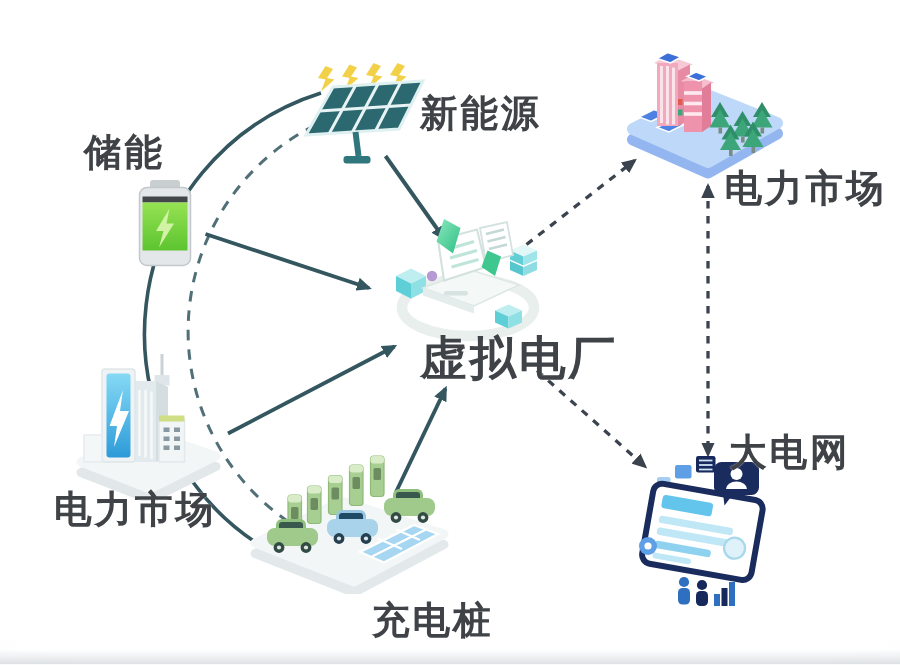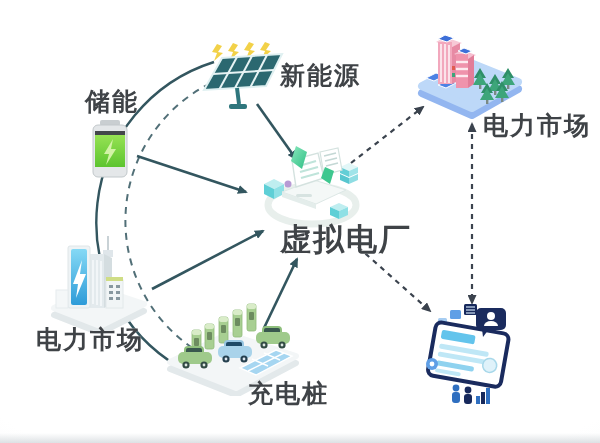--- a/index.html
+++ b/index.html
@@ -69,21 +69,21 @@
 
   <div class="node-icon" style="left:90px;top:120px;">
     <svg width="40" height="62" viewBox="0 0 40 62">
       <rect x="10" y="0" width="20" height="6" rx="2" fill="#c9ced1"></rect>
       <rect x="3" y="5" width="34" height="52" rx="5" fill="#e4e7e9" stroke="#c2c8cb" stroke-width="1"></rect>
       <rect x="5" y="11" width="30" height="4" fill="#43474a"></rect>
       <rect x="5" y="15" width="30" height="32" fill="url(#batG)"></rect>
       <polygon points="23,19 14,34 19,34 16,45 26,29 21,29" fill="#d2f3a6"></polygon>
     </svg>
   </div>
-  <div class="node-label" style="left:56px;top:88px;margin-left:29px;">储能</div>
+  <div class="node-label" style="left:56px;top:88px;">储能</div>
 
   <div class="node-icon" style="left:196px;top:42px;">
     <svg width="92" height="78" viewBox="0 0 92 78">
       <g fill="#f2cf3f" opacity="0.95">
         <polygon points="21,2 26,4 22,10 27,11 18,19 21,11 16,10"></polygon>
         <polygon points="37,1 42,3 38,9 43,10 34,18 37,10 32,9"></polygon>
         <polygon points="53,0 58,2 54,8 59,9 50,17 53,9 48,8"></polygon>
         <polygon points="69,0 74,2 70,8 75,9 66,17 69,9 64,8"></polygon>
       </g>
       <polygon points="8,48 26,16 86,12 70,44" fill="#2b6870" stroke="#dff0f1" stroke-width="2"></polygon>
@@ -311,21 +311,21 @@
         <rect x="6" y="2" width="20" height="10" rx="4" fill="#8fbf7d"></rect>
         <rect x="8" y="4" width="16" height="7" rx="2" fill="#39584e"></rect>
         <rect x="0" y="8" width="34" height="12" rx="5" fill="#9fca8b"></rect>
         <circle cx="8" cy="21" r="3.6" fill="#324b44"></circle>
           <circle cx="26" cy="21" r="3.6" fill="#324b44"></circle>
         <circle cx="8" cy="21" r="1.4" fill="#dfe8e2"></circle>
           <circle cx="26" cy="21" r="1.4" fill="#dfe8e2"></circle>
       </g>
     </svg>
   </div>
-  <div class="node-label" style="left:248px;top:380px;">充电桩</div>
+  <div class="node-label" style="left:248px;top:400px;">充电桩</div>
 
   <div class="node-icon" style="left:420px;top:302px;">
     <svg width="100" height="108" viewBox="0 0 100 108">
 
       <rect x="30" y="8" width="11" height="9" rx="1.5" fill="#5f9fe6"></rect>
       <rect x="44" y="2" width="13" height="11" rx="1.5" fill="#17295c"></rect>
       <g stroke="#cfe2f5" stroke-width="1.2">
           <line x1="46" y1="5" x2="55" y2="5"></line>
           <line x1="46" y1="8" x2="55" y2="8"></line>
           <line x1="46" y1="11" x2="55" y2="11"></line>
@@ -356,14 +356,15 @@
         <circle cx="4" cy="2" r="3.4" fill="#2f6fc0"></circle>
           <rect x="0" y="6" width="8" height="11" rx="3" fill="#2f6fc0"></rect>
         <circle cx="16" cy="4" r="3.4" fill="#17295c"></circle>
           <rect x="12" y="8" width="8" height="10" rx="3" fill="#17295c"></rect>
         <rect x="24" y="10" width="4" height="8" fill="#2f6fc0"></rect>
         <rect x="29" y="6" width="4" height="12" fill="#17295c"></rect>
         <rect x="34" y="2" width="4" height="16" fill="#2f6fc0"></rect>
       </g>
     </svg>
   </div>
+  <div class="node-label" style="left:486px;top:288px;">大电网</div>
 
 </div>
 
 </body></html>

